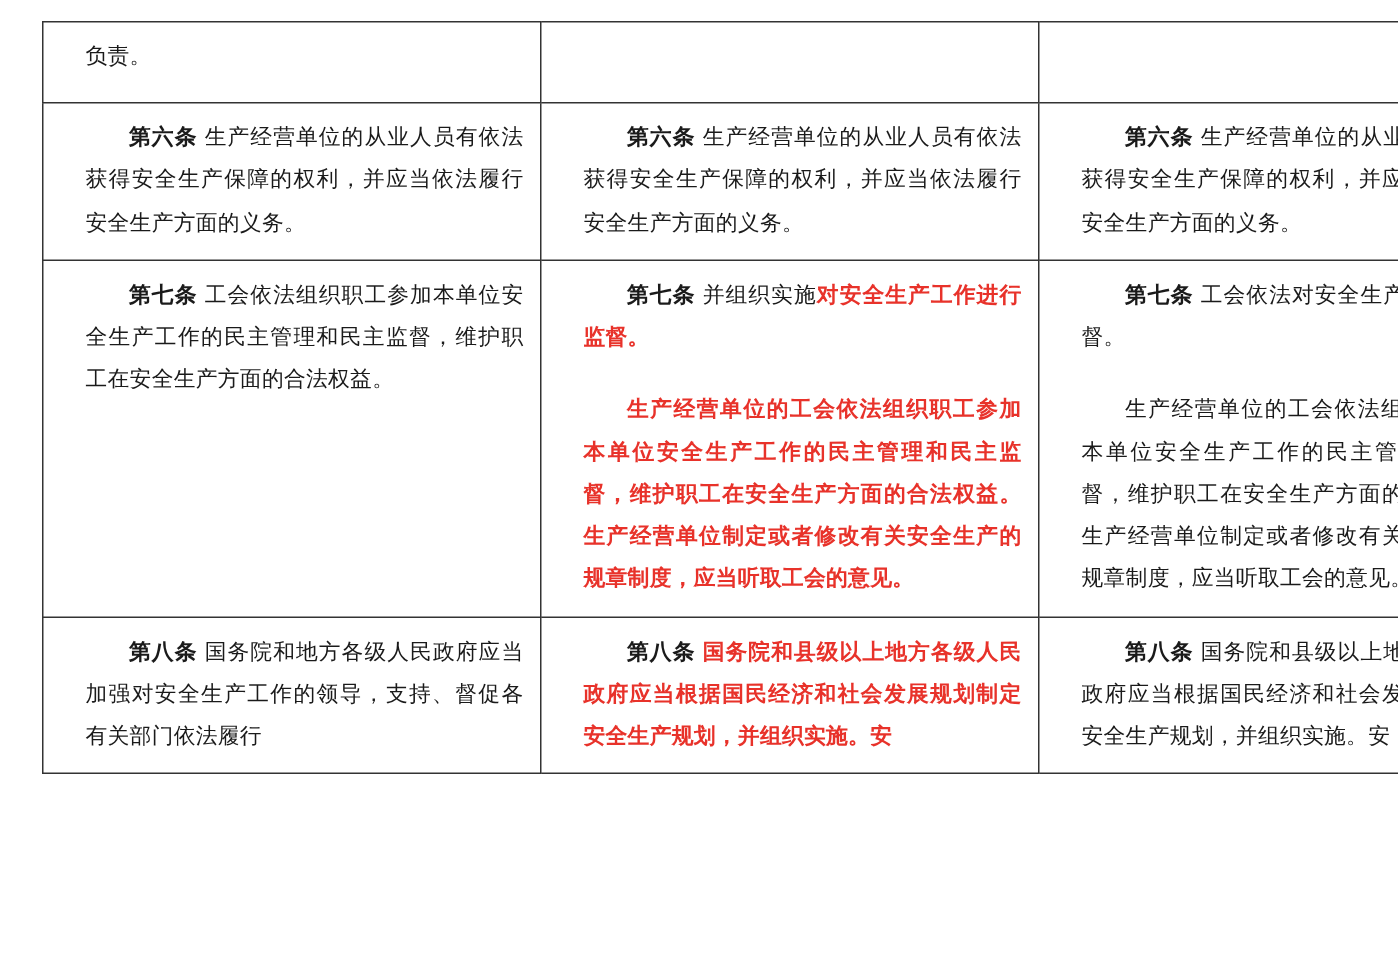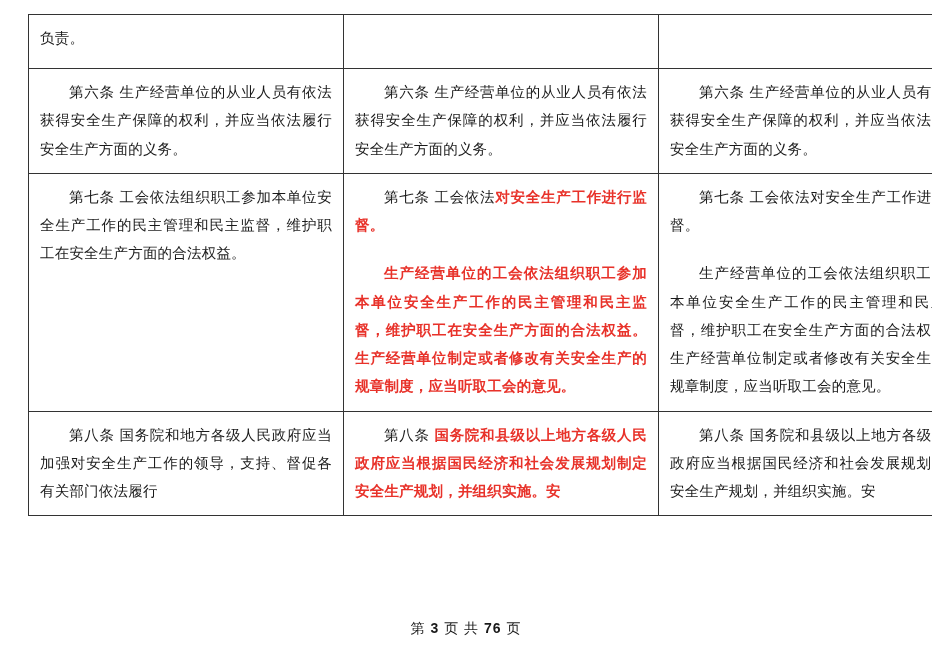--- a/index.html
+++ b/index.html
@@ -22,42 +22,42 @@
     padding: 14px 28px 0 28px;
   }
   table.doc-table {
     width: 876px;
     border-collapse: collapse;
     table-layout: fixed;
   }
   table.doc-table td {
     border: 1px solid #333333;
     vertical-align: top;
-    padding: 9px 11px 10px 11px;
+    padding: 9px 11px 10px 28px;
     font-size: 14.5px;
     line-height: 1.95;
     font-family: "Liberation Sans", sans-serif;
     letter-spacing: 0.2px;
   }
   .col1 { width: 292px; }
   .col2 { width: 292px; }
   .col3 { width: 292px; }
 
   .para {
     margin: 0 0 0 0;
     text-align: justify;
   }
   .para + .para {
     margin-top: 20px;
   }
   .indent {
     text-indent: 2em;
   }
   .art-label {
-    font-weight: normal;
+    font-weight: bold;
   }
   .red-b {
     color: #e8322a;
     font-weight: bold;
   }
   .row-top td {
     border-top: 1px solid #333333;
     padding-top: 2px;
     padding-bottom: 6px;
     height: 34px;
@@ -104,21 +104,21 @@
         <td class="col3">
           <div class="para indent"><span class="art-label">第六条</span><span> 生产经营单位的从业人员有依法获得安全生产保障的权利，并应当依法履行安全生产方面的义务。</span></div>
         </td>
       </tr>
 
       <tr>
         <td class="col1">
           <div class="para indent"><span class="art-label">第七条</span><span> 工会依法组织职工参加本单位安全生产工作的民主管理和民主监督，维护职工在安全生产方面的合法权益。</span></div>
         </td>
         <td class="col2">
-          <div class="para indent"><span class="art-label">第七条</span><span> 工会依法</span><span class="red-b">对安全生产工作进行监督。</span></div>
+          <div class="para indent"><span class="art-label">第七条</span><span> 并组织实施</span><span class="red-b">对安全生产工作进行监督。</span></div>
           <div class="para indent"><span class="red-b">生产经营单位的工会依法组织职工参加本单位安全生产工作的民主管理和民主监督，维护职工在安全生产方面的合法权益。生产经营单位制定或者修改有关安全生产的规章制度，应当听取工会的意见。</span></div>
         </td>
         <td class="col3">
           <div class="para indent"><span class="art-label">第七条</span><span> 工会依法对安全生产工作进行监督。</span></div>
           <div class="para indent">生产经营单位的工会依法组织职工参加本单位安全生产工作的民主管理和民主监督，维护职工在安全生产方面的合法权益。生产经营单位制定或者修改有关安全生产的规章制度，应当听取工会的意见。</div>
         </td>
       </tr>
 
       <tr>
         <td class="col1">
@@ -127,20 +127,13 @@
         <td class="col2">
           <div class="para indent"><span class="art-label">第八条</span><span class="red-b"> 国务院和县级以上地方各级人民政府应当根据国民经济和社会发展规划制定安全生产规划，并组织实施。安</span></div>
         </td>
         <td class="col3">
           <div class="para indent"><span class="art-label">第八条</span><span> 国务院和县级以上地方各级人民政府应当根据国民经济和社会发展规划制定安全生产规划，并组织实施。安</span></div>
         </td>
       </tr>
     </tbody>
   </table>
 
-  <div class="footer">
-    <span>第</span>
-    <span class="num">3</span>
-    <span>页 共</span>
-    <span class="num">76</span>
-    <span>页</span>
-  </div>
 </div>
 
 </body></html>

